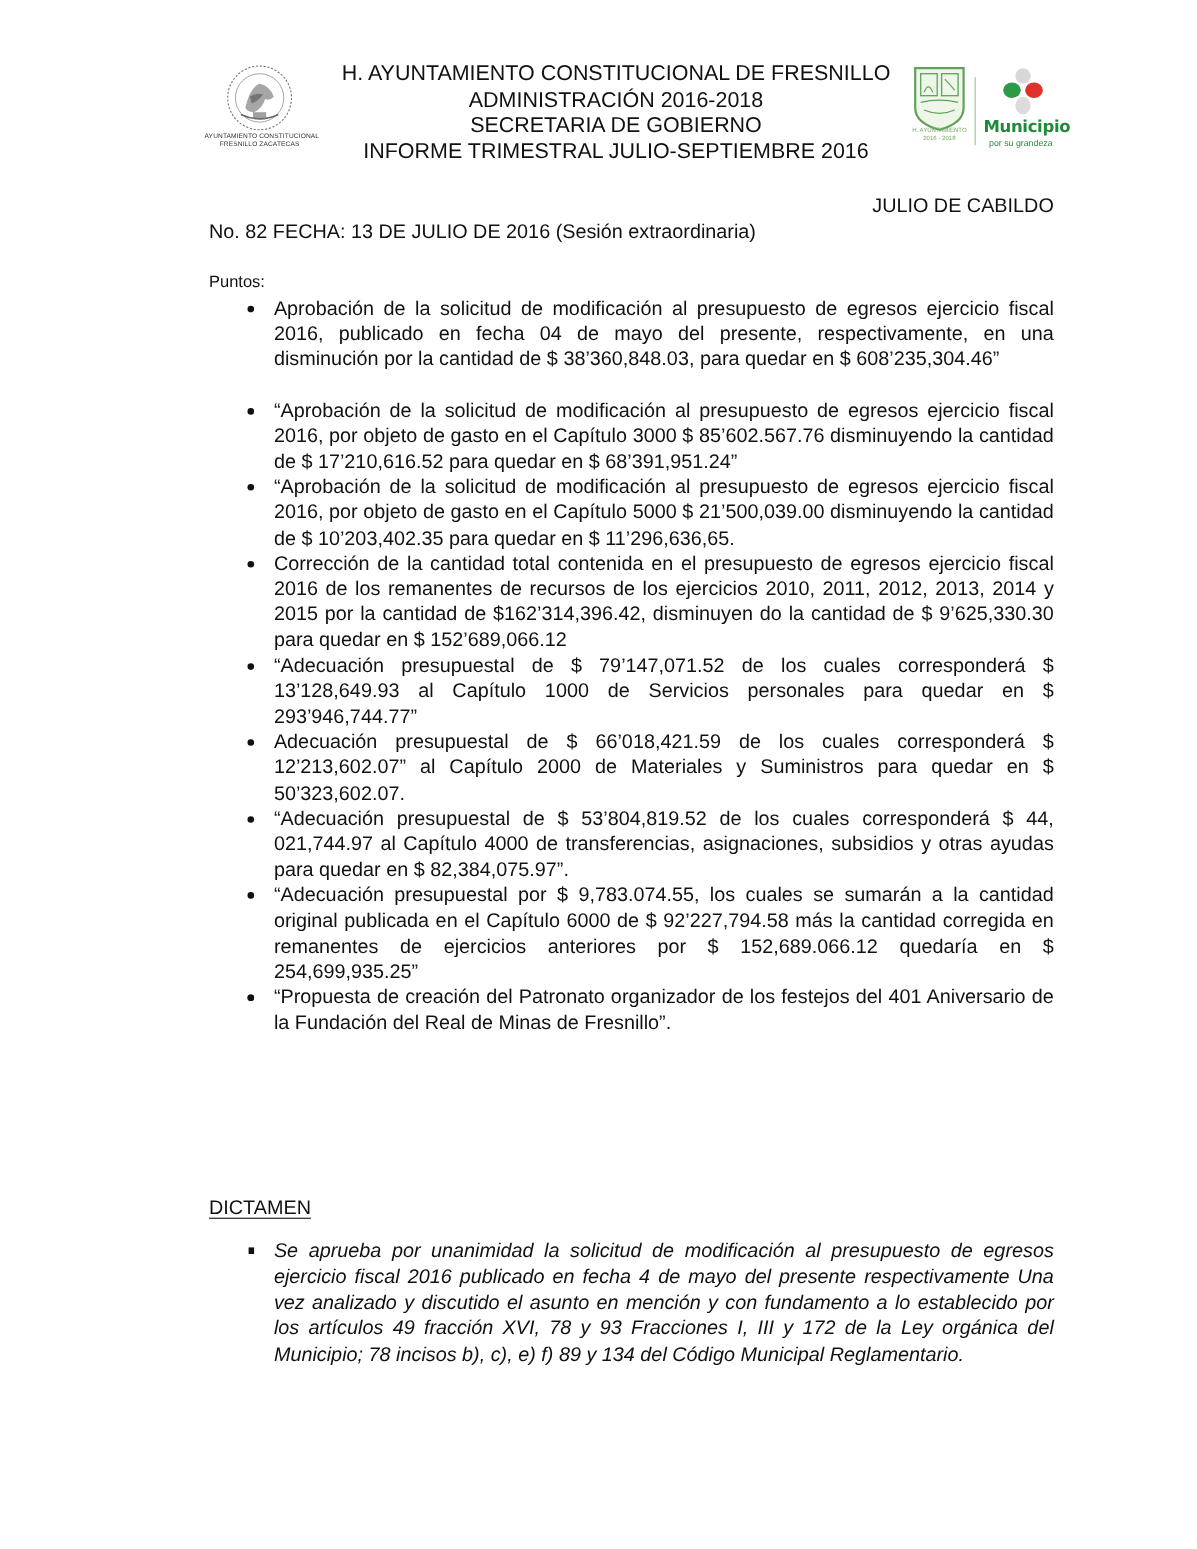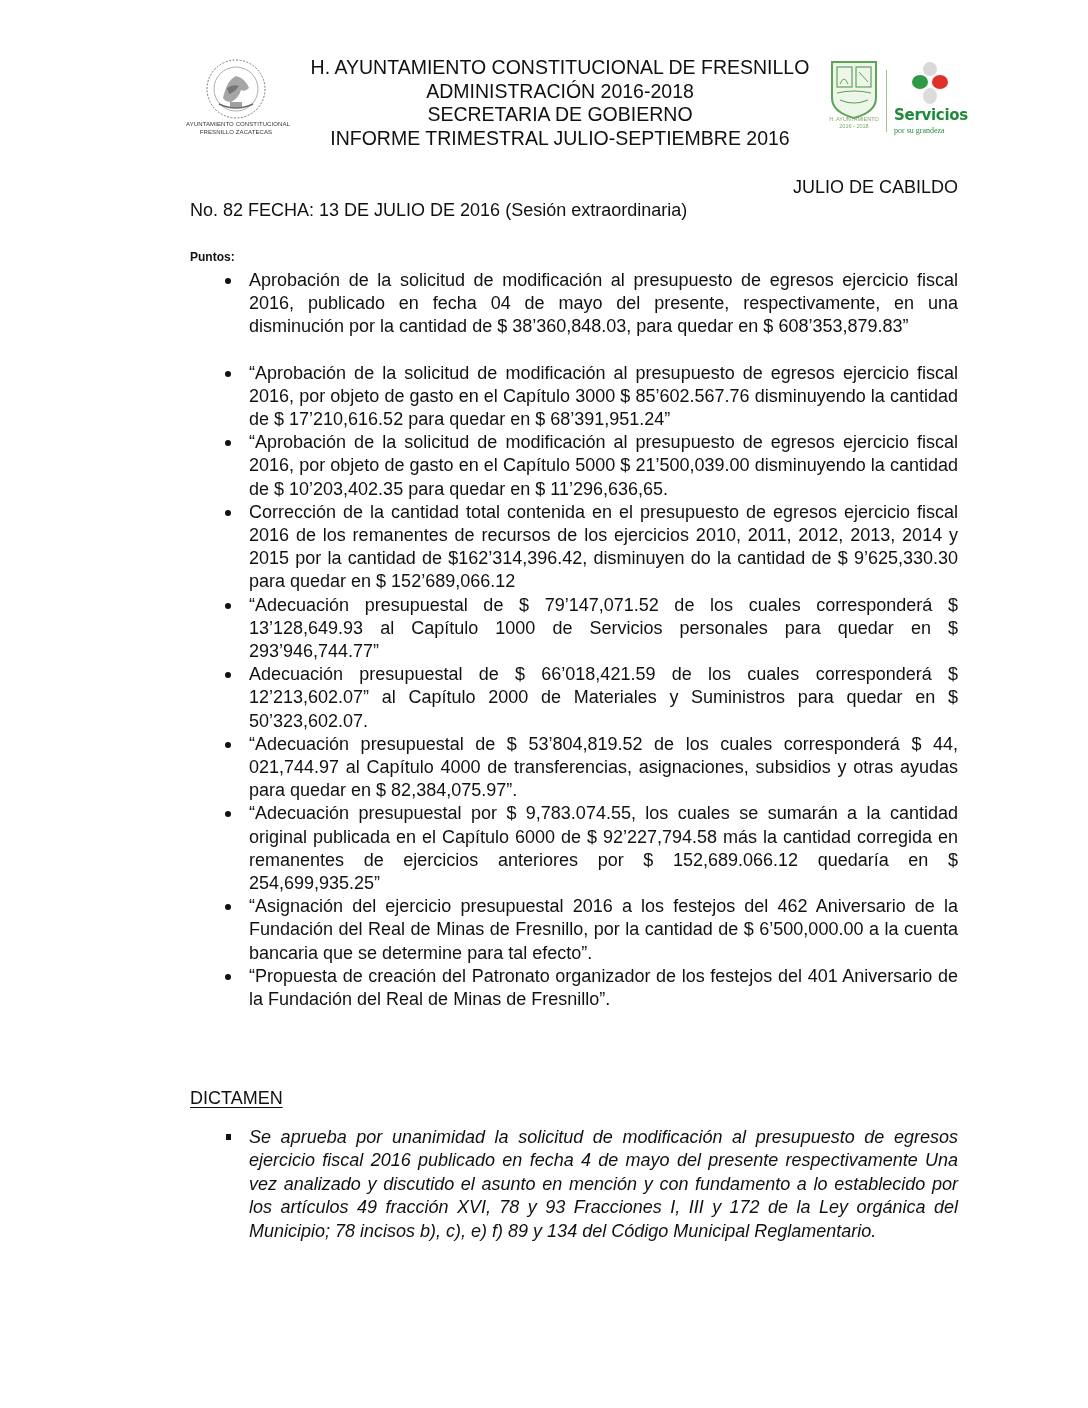--- a/index.html
+++ b/index.html
@@ -90,47 +90,46 @@
     font-family: "DejaVu Sans", sans-serif;
     font-weight: bold;
     font-size: 15px;
     color: #1f8a3a;
     letter-spacing: -0.3px;
   }
   .fresnillo-tag {
     position: absolute;
     left: 68px; top: 70px;
     width: 68px;
+    text-align: center;
     font-size: 8px;
     color: #2a8a40;
     white-space: nowrap;
-    font-family: Liberation Serif, serif;
   }
   
   .acta-title {
     position: absolute;
     right: 130px; top: 176px;
     font-size: 18px;
     line-height: 22px;
     color: #111;
     white-space: nowrap;
   }
   .acta-number {
     position: absolute;
     left: 190px; top: 199px;
     font-size: 18px;
     line-height: 22px;
     white-space: nowrap;
   }
   .puntos-label {
     position: absolute;
     left: 190px; top: 246px;
-    font-size: 12px;
-    line-height: 22px;
-    font-weight: bold;
+    font-size: 15px;
+    line-height: 22px;
   }
   .points-list {
     position: absolute;
     left: 190px; top: 269px;
     width: 768px;
     margin: 0;
     padding: 0;
     list-style: none;
   }
   .point {
@@ -220,33 +219,33 @@
         <div>H. AYUNTAMIENTO</div>
         <div>2016 - 2018</div>
       </div>
       <div class="logo-divider"></div>
       <svg class="fresnillo-mark" viewBox="0 0 56 50">
         <ellipse cx="28" cy="9" rx="7" ry="7" fill="#d8d8d8"></ellipse>
         <ellipse cx="18" cy="22" rx="8" ry="7" fill="#2f9a45"></ellipse>
         <ellipse cx="38" cy="22" rx="8" ry="7" fill="#e0302a"></ellipse>
         <ellipse cx="28" cy="36" rx="7" ry="8" fill="#dcdcdc"></ellipse>
       </svg>
-      <div class="fresnillo-word">Servicios</div>
+      <div class="fresnillo-word">Municipio</div>
       <div class="fresnillo-tag">por su grandeza</div>
     </div>
   </div>
 
   <div class="acta-title">JULIO DE CABILDO</div>
   <div class="acta-number">No. 82  FECHA: 13 DE JULIO DE 2016 (Sesión extraordinaria)</div>
   <div class="puntos-label">Puntos:</div>
 
   <ul class="points-list">
     <li class="point">
       <span class="bullet"></span>
-      <span>Aprobación de la solicitud de modificación al presupuesto de egresos ejercicio fiscal 2016, publicado en fecha 04 de mayo del presente, respectivamente, en una disminución por la cantidad de $ 38’360,848.03, para quedar en $ 608’353,879.83”</span>
+      <span>Aprobación de la solicitud de modificación al presupuesto de egresos ejercicio fiscal 2016, publicado en fecha 04 de mayo del presente, respectivamente, en una disminución por la cantidad de $ 38’360,848.03, para quedar en $ 608’235,304.46”</span>
     </li>
     <li class="point spaced">
       <span class="bullet"></span>
       <span>“Aprobación de la solicitud de modificación al presupuesto de egresos ejercicio fiscal 2016, por objeto de gasto en el Capítulo 3000 $ 85’602.567.76 disminuyendo la cantidad de $ 17’210,616.52 para quedar en $ 68’391,951.24”</span>
     </li>
     <li class="point">
       <span class="bullet"></span>
       <span> “Aprobación de la solicitud de modificación al presupuesto de egresos ejercicio fiscal 2016, por objeto de gasto en el Capítulo 5000 $ 21’500,039.00 disminuyendo la cantidad de $ 10’203,402.35 para quedar en $ 11’296,636,65.</span>
     </li>
     <li class="point">
@@ -264,21 +263,20 @@
     <li class="point">
       <span class="bullet"></span>
       <span>“Adecuación presupuestal de $ 53’804,819.52 de los cuales corresponderá $ 44, 021,744.97 al Capítulo 4000 de transferencias, asignaciones, subsidios y otras ayudas para quedar en $ 82,384,075.97”.</span>
     </li>
     <li class="point">
       <span class="bullet"></span>
       <span>“Adecuación presupuestal por $ 9,783.074.55, los cuales se sumarán a la cantidad original publicada en el Capítulo 6000 de $ 92’227,794.58 más la cantidad corregida en remanentes de ejercicios anteriores por $ 152,689.066.12 quedaría en $ 254,699,935.25”</span>
     </li>
     <li class="point">
       <span class="bullet"></span>
-      <span>“Asignación del ejercicio presupuestal 2016 a los festejos del 462 Aniversario de la Fundación del Real de Minas de Fresnillo, por la cantidad de $ 6’500,000.00 a la cuenta bancaria que se determine para tal efecto”.</span>
     </li>
     <li class="point">
       <span class="bullet"></span>
       <span>“Propuesta de creación del Patronato organizador de los festejos del 401 Aniversario de la Fundación del Real de Minas de Fresnillo”.</span>
     </li>
   </ul>
 
   <div class="dictamen-title">DICTAMEN</div>
   <ul class="dictamen-list">
     <li class="dictamen-item">

